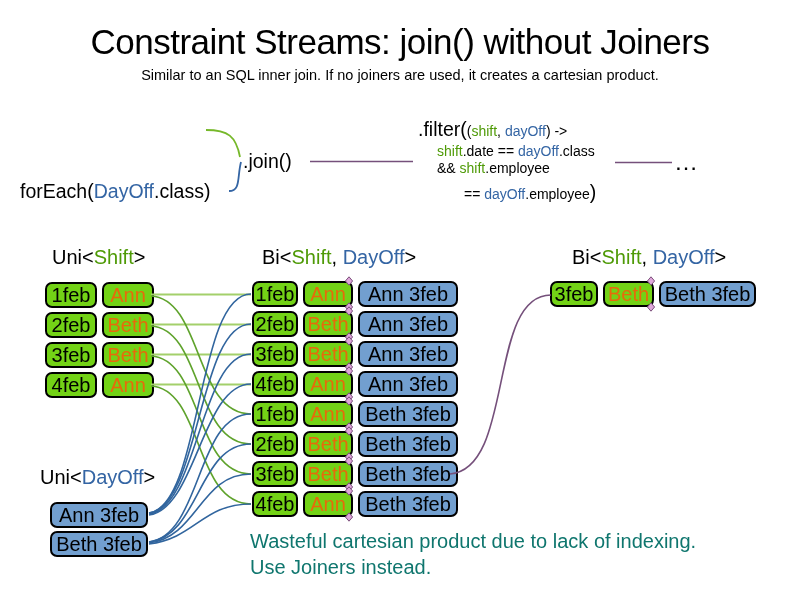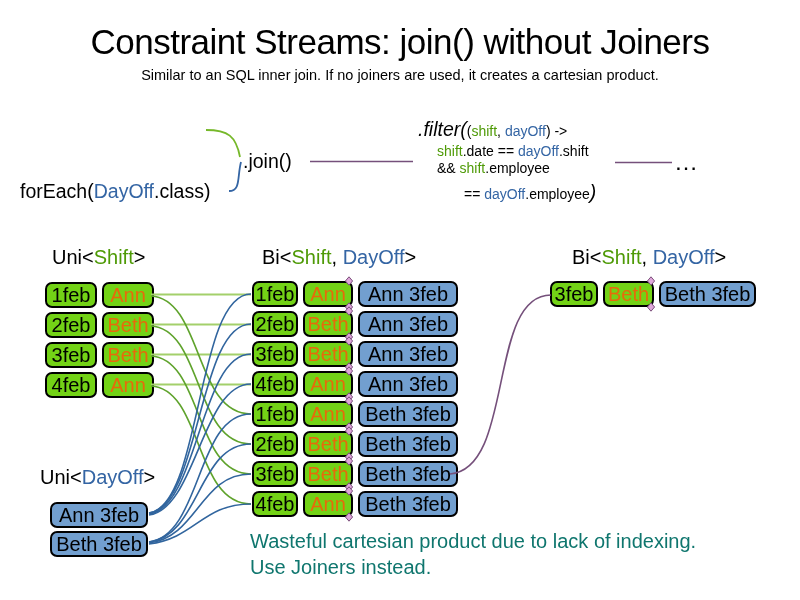--- a/index.html
+++ b/index.html
@@ -4,21 +4,21 @@
 <style>
   html,body{margin:0;padding:0;background:#fff;}
   .slide{position:relative;width:800px;height:600px;background:#ffffff;overflow:hidden;
          font-family:"Liberation Sans",sans-serif;color:#000;}
   .abs{position:absolute;}
   .title{left:0;right:0;top:22px;text-align:center;font-size:35px;font-weight:400;
          letter-spacing:-0.5px;margin:0;z-index:2;}
   .subtitle{left:0;right:0;top:67px;text-align:center;font-size:14.5px;z-index:2;}
   .code{font-size:19.5px;white-space:pre;z-index:2;}
   .codesm{font-size:14px;white-space:pre;z-index:2;}
-  .big{font-size:19.5px;font-style:italic;}
+  .big{font-size:19.5px;}
   .hdr{font-size:20px;white-space:pre;z-index:2;}
   .grn{color:#4E9A06;}
   .blu{color:#3465A4;}
   .org{color:#E8690B;}
   .ellipsis{font-size:24px;letter-spacing:1px;z-index:2;}
   .row{position:absolute;display:flex;gap:5px;z-index:1;}
   .box{height:26px;border:2px solid #000;border-radius:7px;box-sizing:border-box;
        display:flex;align-items:center;justify-content:center;
        font-size:20px;line-height:1;overflow:hidden;}
   .gbox{background:#73D216;}
@@ -88,21 +88,21 @@
       <use href="#dm" transform="translate(651,307)"></use>
   </svg>
 
   <h1 class="abs title">Constraint Streams: join() without Joiners</h1>
   <div class="abs subtitle">Similar to an SQL inner join. If no joiners are used, it creates a cartesian product.</div>
 
   <div class="abs code" style="left:20px;top:180px"><span>forEach(</span><span class="blu">DayOff</span><span>.class)</span></div>
   <div class="abs code" style="left:243px;top:150px">.join()</div>
 
   <div class="abs codesm" style="left:418px;top:118px"><span class="big">.filter(</span><span>(</span><span class="grn">shift</span><span>, </span><span class="blu">dayOff</span><span>) -&gt;</span></div>
-  <div class="abs codesm" style="left:437px;top:143px"><span class="grn">shift</span><span>.date == </span><span class="blu">dayOff</span><span>.shift</span></div>
+  <div class="abs codesm" style="left:437px;top:143px"><span class="grn">shift</span><span>.date == </span><span class="blu">dayOff</span><span>.class</span></div>
   <div class="abs codesm" style="left:437px;top:160px"><span>&amp;&amp; </span><span class="grn">shift</span><span>.employee</span></div>
   <div class="abs codesm" style="left:464px;top:181px"><span>== </span><span class="blu">dayOff</span><span>.employee</span><span class="big">)</span></div>
   <div class="abs ellipsis" style="left:674px;top:148px">…</div>
 
   <div class="abs hdr" style="left:52px;top:246px"><span>Uni&lt;</span><span class="grn">Shift</span><span>&gt;</span></div>
   <div class="abs hdr" style="left:262px;top:246px"><span>Bi&lt;</span><span class="grn">Shift</span><span>, </span><span class="blu">DayOff</span><span>&gt;</span></div>
   <div class="abs hdr" style="left:572px;top:246px"><span>Bi&lt;</span><span class="grn">Shift</span><span>, </span><span class="blu">DayOff</span><span>&gt;</span></div>
   <div class="abs hdr" style="left:40px;top:466px"><span>Uni&lt;</span><span class="blu">DayOff</span><span>&gt;</span></div>
 
   <div class="row" style="left:45px;top:282px">

